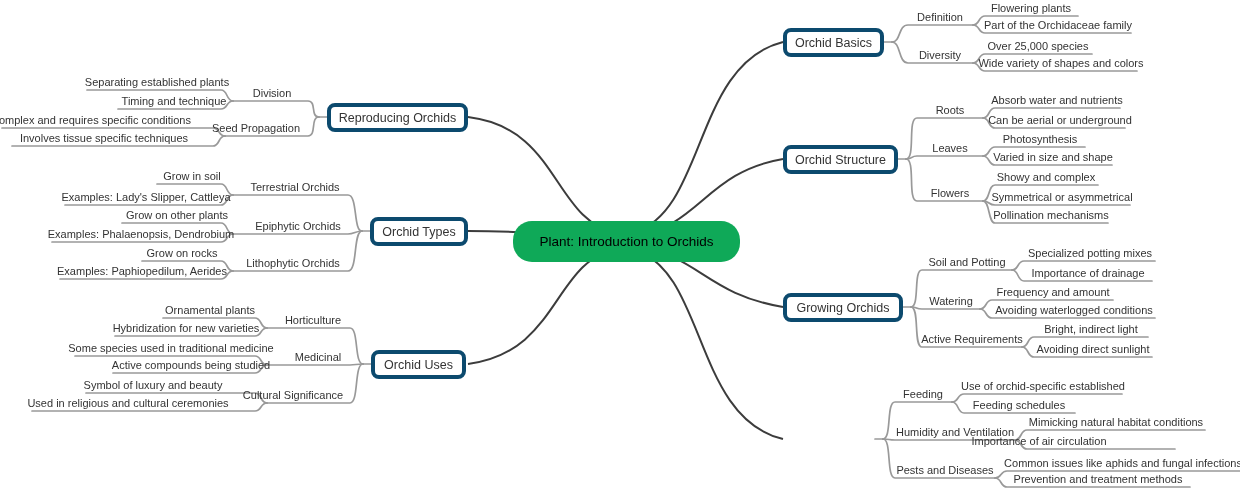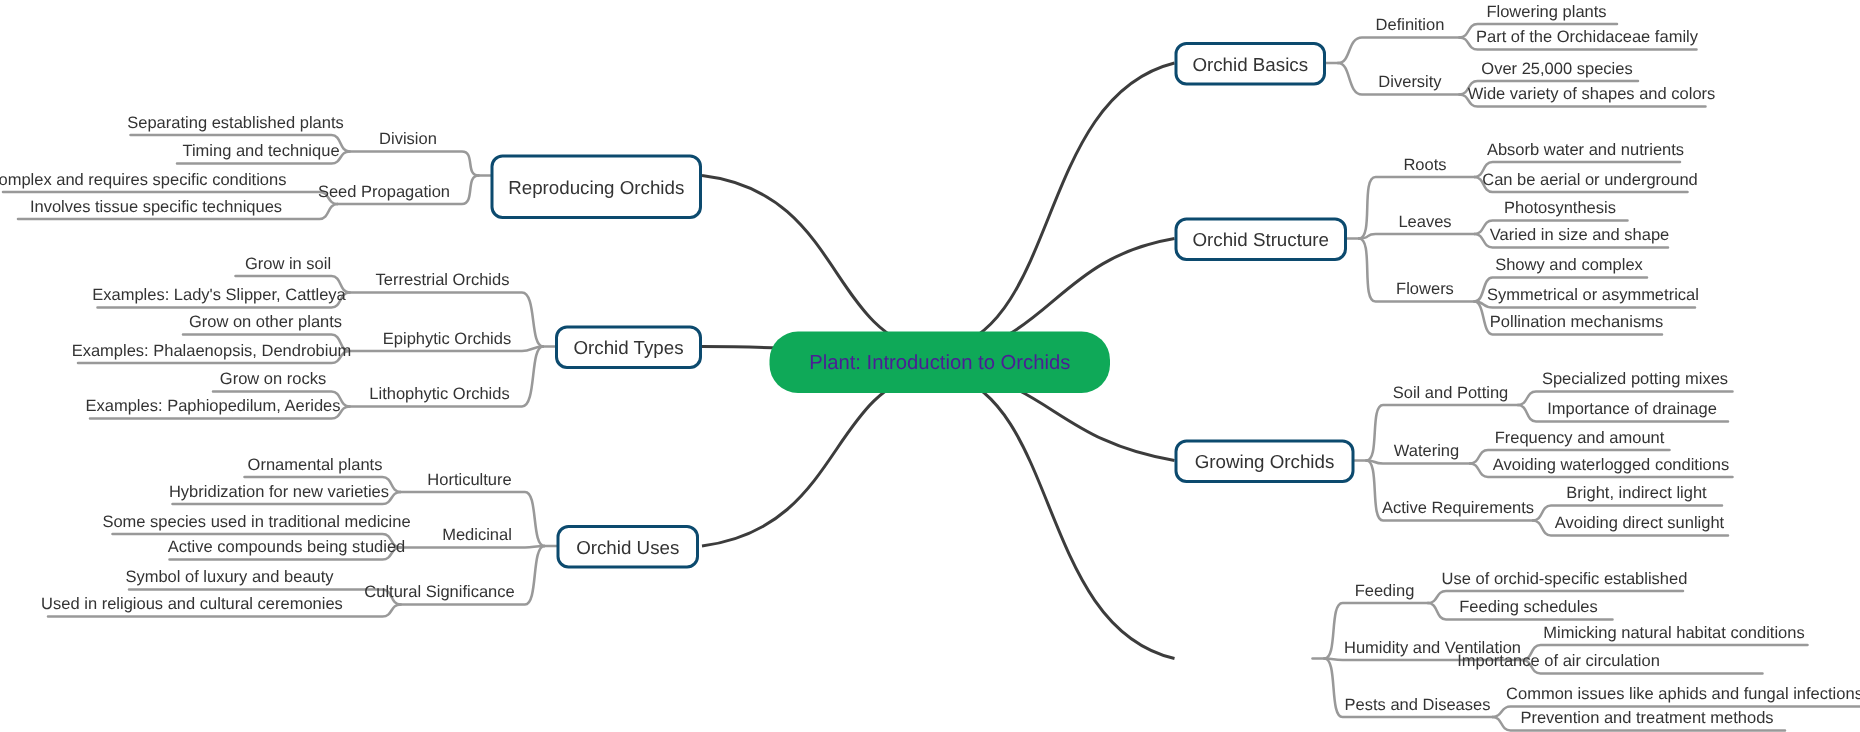--- a/index.html
+++ b/index.html
@@ -6,27 +6,27 @@
   #canvas{
     position:relative;width:1240px;height:488px;background:#ffffff;overflow:hidden;
     font-family:"Liberation Sans",sans-serif;color:#333;
   }
   #wires{position:absolute;left:0;top:0;}
   .lbl{
     position:absolute;transform:translateX(-50%);white-space:nowrap;
     font-size:11px;line-height:14px;color:#333;
   }
   .topic{
-    position:absolute;box-sizing:border-box;background:#fff;border:2px solid #0c4a6e;
+    position:absolute;box-sizing:border-box;background:#fff;border:4px solid #0c4a6e;
     border-radius:8px;display:flex;align-items:center;justify-content:center;
     font-size:12.5px;color:#333;white-space:nowrap;z-index:2;
   }
   .root{
     position:absolute;left:513px;top:221px;width:227px;height:41px;border-radius:19px;
-    background:#0fa958;color:#4c1d95;display:flex;align-items:center;justify-content:center;
+    background:#0fa958;color:#000000;display:flex;align-items:center;justify-content:center;
     font-size:13.5px;z-index:3;
   }
 </style>
 </head>
 <body>
 
 <div id="canvas">
 
   <svg id="wires" width="1240" height="488" viewBox="0 0 1240 488">
     <g fill="none" stroke="#3c3c3c" stroke-width="2">
@@ -113,21 +113,21 @@
       <path d="M267,403 C260,403 262,411 255,411 H32"></path>
     </g>
   </svg>
 
   <div class="root">Plant: Introduction to Orchids</div>
 
   <div class="topic" style="left:783px;top:28px;width:101px;height:29px">Orchid Basics</div>
   <div class="topic" style="left:783px;top:145px;width:115px;height:29px">Orchid Structure</div>
   <div class="topic" style="left:783px;top:293px;width:120px;height:29px">Growing Orchids</div>
 
-  <div class="topic" style="left:327px;top:103px;width:141px;height:43px">Reproducing Orchids</div>
+  <div class="topic" style="left:327px;top:103px;width:141px;height:29px">Reproducing Orchids</div>
   <div class="topic" style="left:370px;top:217px;width:98px;height:29px">Orchid Types</div>
   <div class="topic" style="left:371px;top:350px;width:95px;height:29px">Orchid Uses</div>
 
   <div class="lbl" style="left:940px;top:10px">Definition</div>
   <div class="lbl" style="left:1031px;top:1px">Flowering plants</div>
   <div class="lbl" style="left:1058px;top:18px">Part of the Orchidaceae family</div>
   <div class="lbl" style="left:940px;top:48px">Diversity</div>
   <div class="lbl" style="left:1038px;top:39px">Over 25,000 species</div>
   <div class="lbl" style="left:1061px;top:56px">Wide variety of shapes and colors</div>
 

